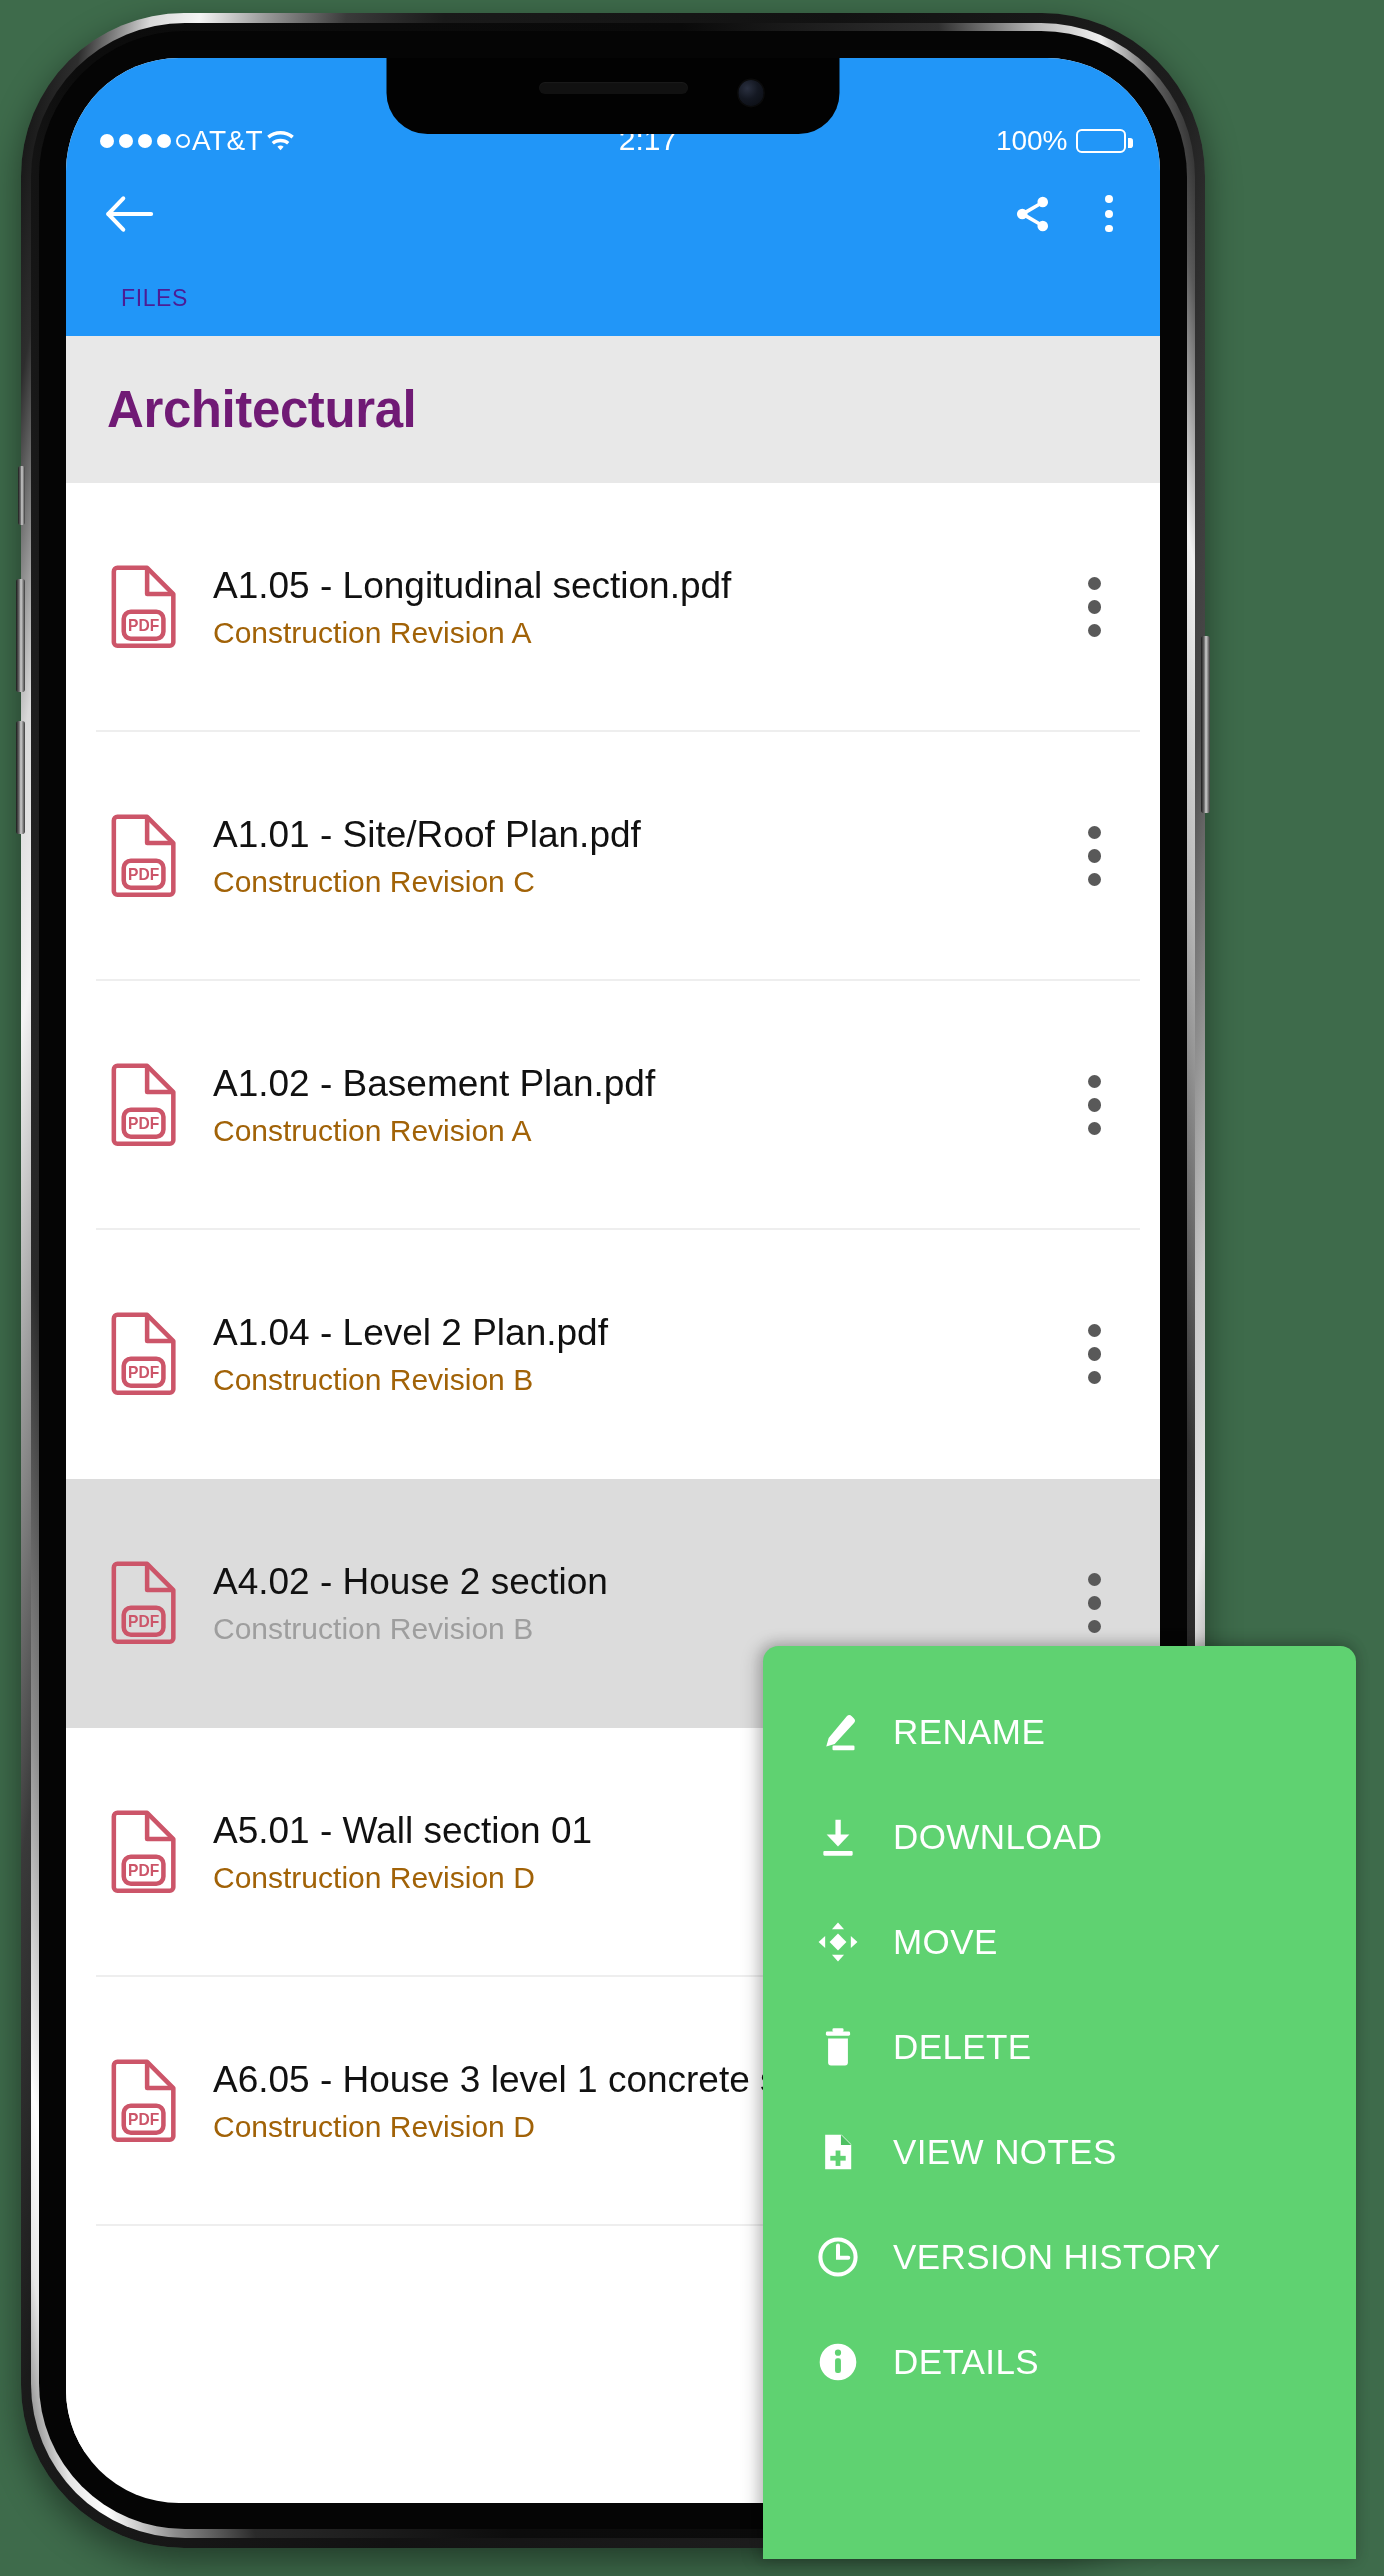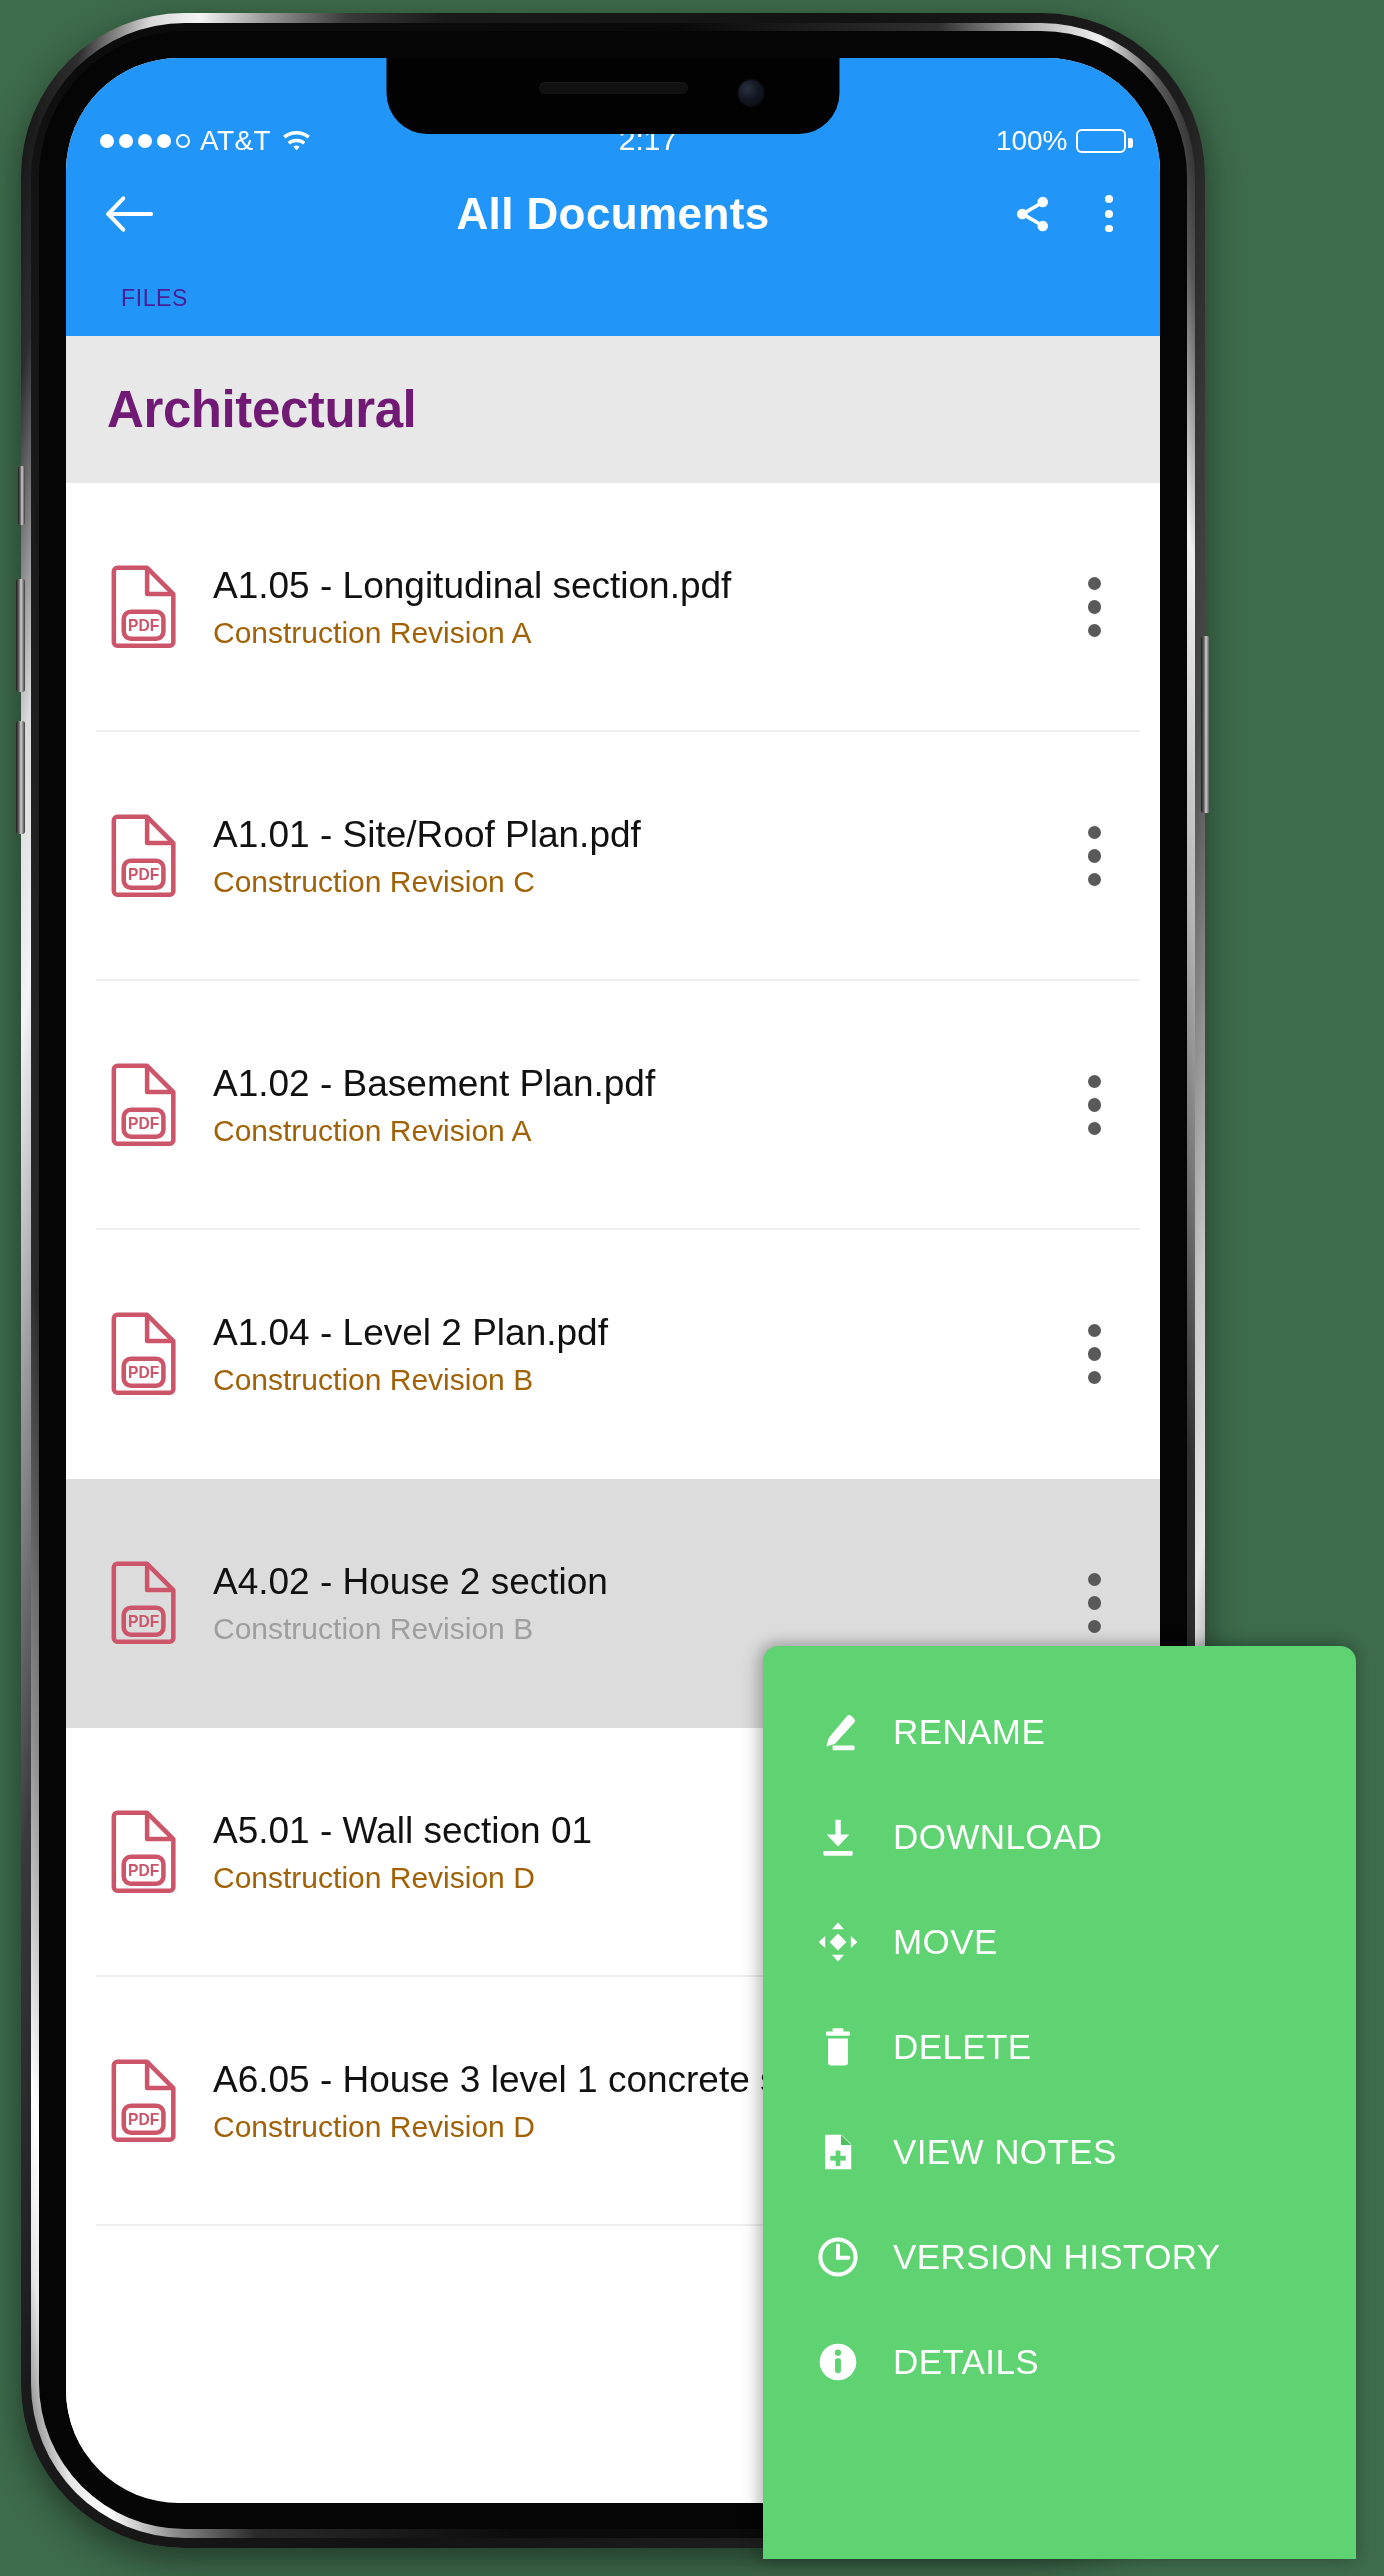--- a/index.html
+++ b/index.html
@@ -142,21 +142,21 @@
     display: flex;
     align-items: flex-end;
     padding: 0 34px 8.5px 34px;
     color: #fff;
     font-size: 28px;
     position: relative;
   }
   .sb-left {
     display: flex;
     align-items: center;
-    gap: 10px;
+    gap: 2px;
   }
   .sig-dots { display: flex; align-items: center; gap: 5px; }
   .sig-dot {
     width: 14px; height: 14px;
     border-radius: 50%;
     background: #fff;
   }
   .sig-dot.empty {
     background: transparent;
     border: 2.1px solid #fff;
@@ -442,21 +442,20 @@
         </div>
       </div>
 
       <div class="titlerow">
         <div class="back-arrow">
           <svg width="50" height="40" viewBox="0 0 35 28">
             <path d="M13.5 3 3 14l10.5 11" stroke="#fff" stroke-width="2.8" fill="none" stroke-linecap="round" stroke-linejoin="round"></path>
             <path d="M3 14h30" stroke="#fff" stroke-width="2.8" stroke-linecap="round"></path>
           </svg>
         </div>
-        <div class="appbar-title">All Documents</div>
         <div class="appbar-actions">
           <div class="icon-btn">
             <svg width="41" height="42" viewBox="0 0 24 24">
               <circle cx="18" cy="5" r="3.1" fill="#fff"></circle>
               <circle cx="6" cy="12" r="3.1" fill="#fff"></circle>
               <circle cx="18" cy="19" r="3.1" fill="#fff"></circle>
               <path d="M8.6 10.6 15.5 6.6M8.6 13.4 15.5 17.4" stroke="#fff" stroke-width="2.1" stroke-linecap="round"></path>
             </svg>
           </div>
           <div class="kebab">

